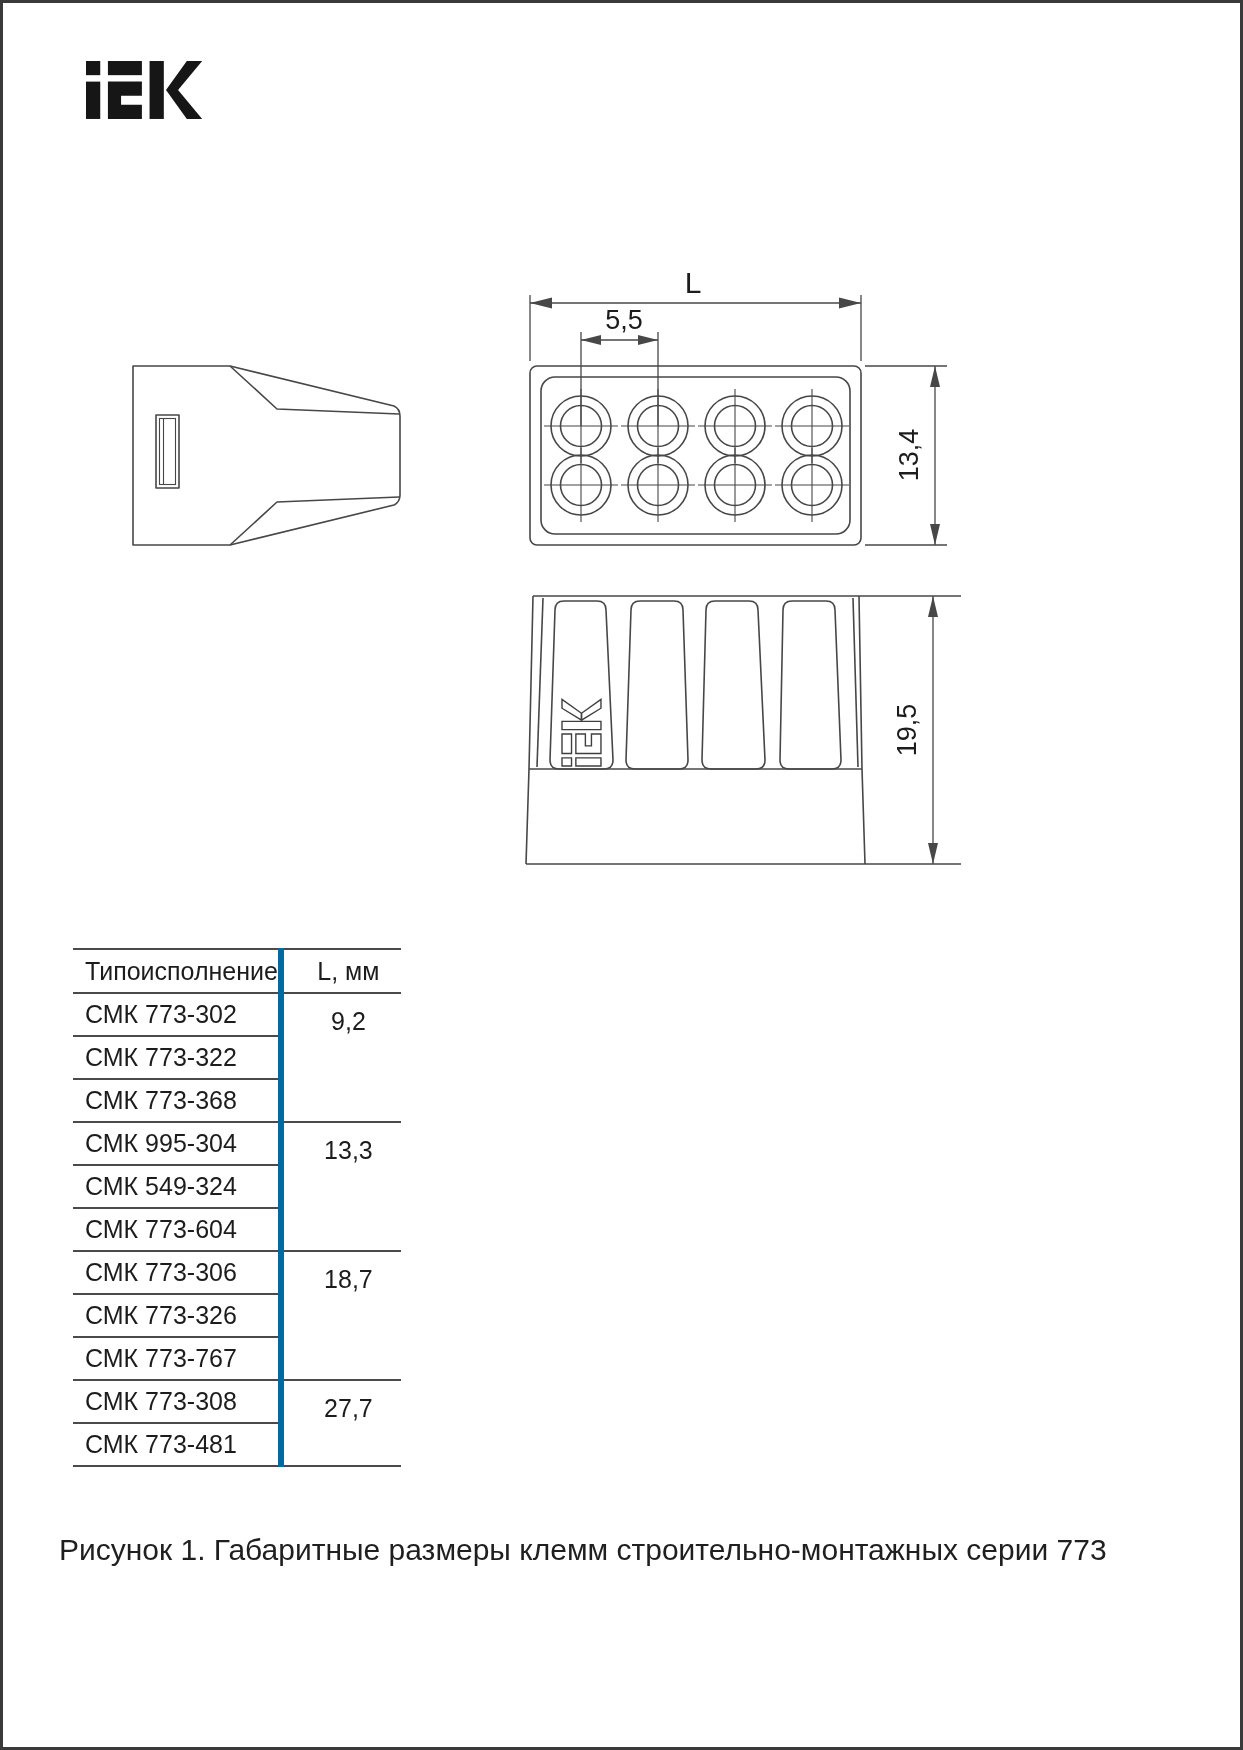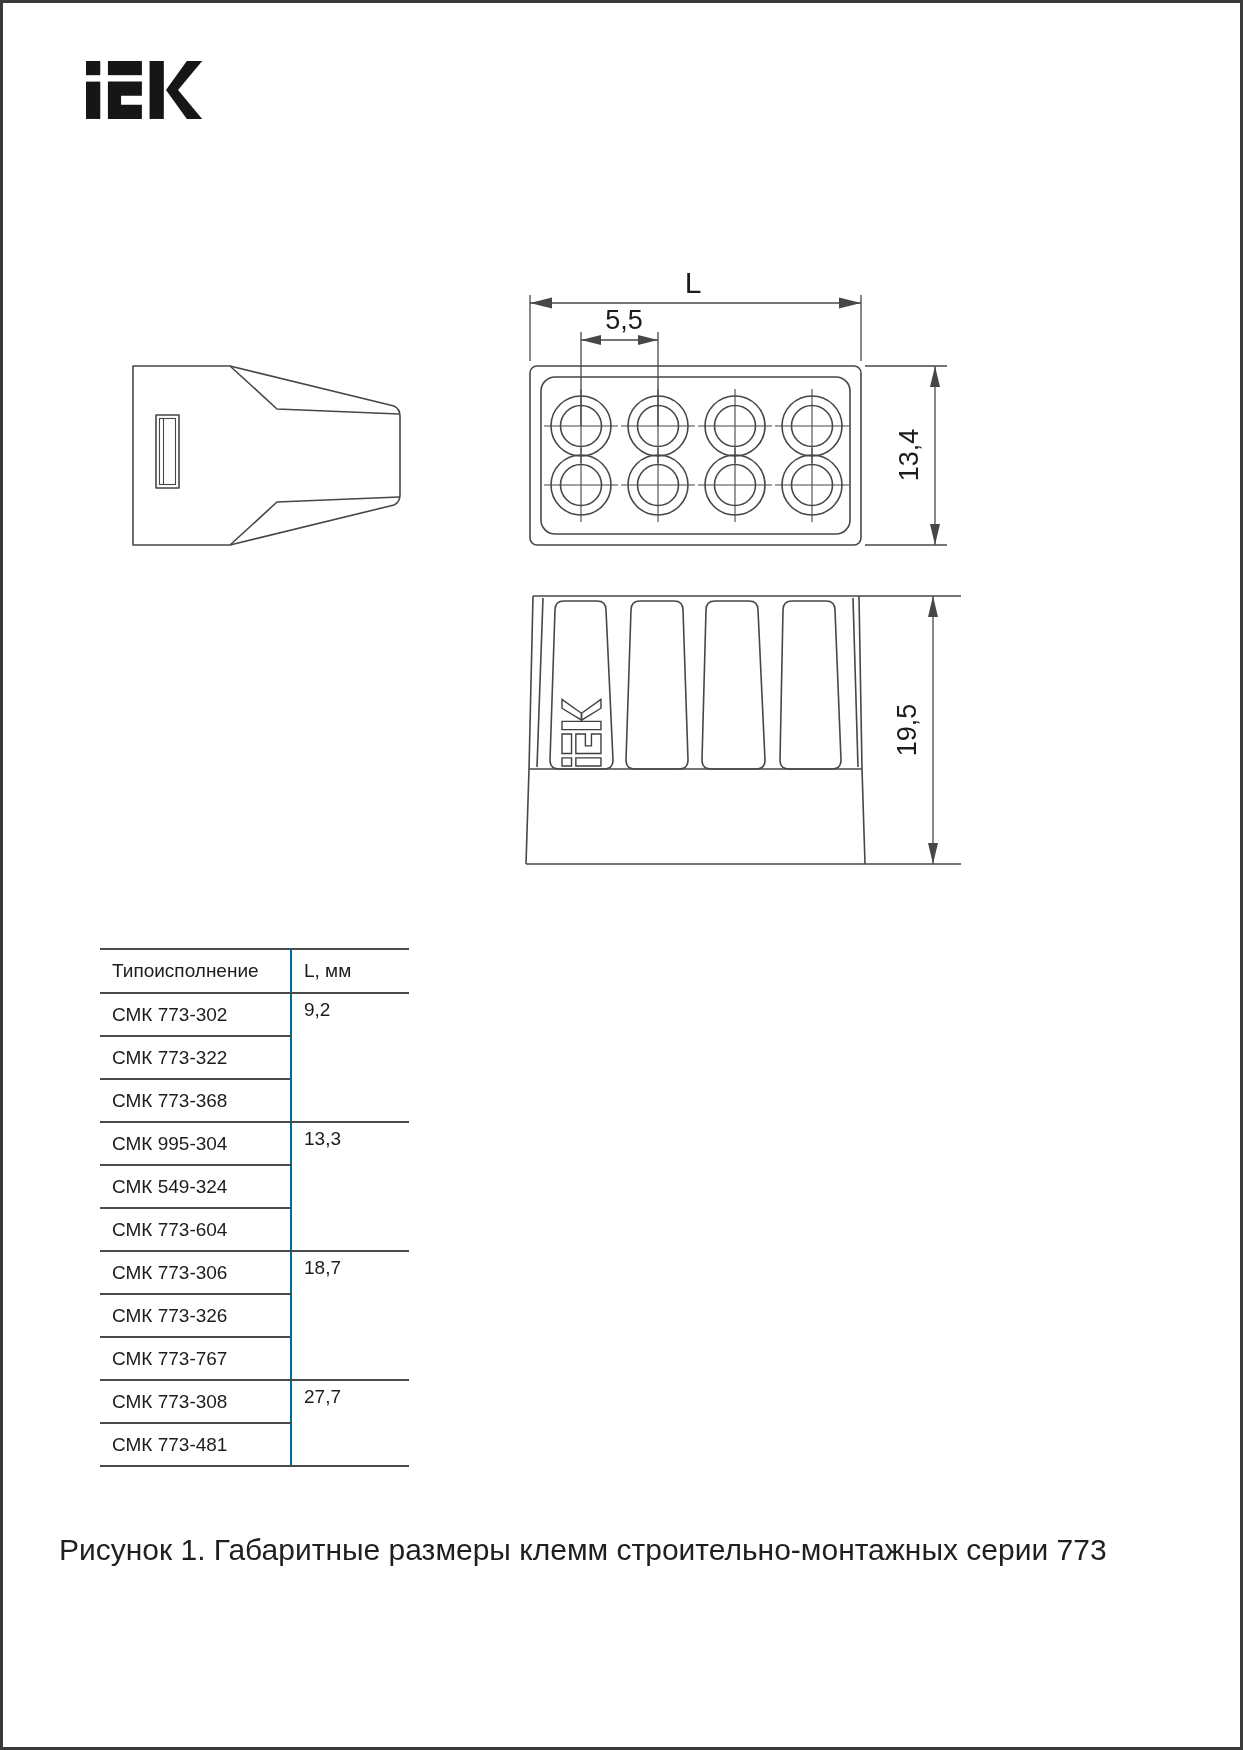--- a/index.html
+++ b/index.html
@@ -15,36 +15,36 @@
   }
   svg { position:absolute; left:0; top:0; }
   .draw  { fill:none; stroke:#474747; stroke-width:1.6; stroke-linejoin:round; }
   .thin  { fill:none; stroke:#474747; stroke-width:1.1; }
   .dim   { fill:none; stroke:#474747; stroke-width:1.3; }
   .arrow { fill:#474747; stroke:none; }
   .dimtext { font-family:"Liberation Sans", sans-serif; font-size:27px; fill:#1c1c1c; }
   .dimtext-big { font-family:"Liberation Sans", sans-serif; font-size:30px; fill:#1c1c1c; }
 
   .spec-table {
-    position:absolute; left:97px; top:945px;
+    position:absolute; left:70px; top:945px;
     border-collapse:collapse;
     font-family:"Liberation Sans", sans-serif;
-    font-size:19px; color:#1c1c1c;
+    font-size:25px; color:#1c1c1c;
     border-top:2px solid #4a4a4a;
   }
   .spec-table th, .spec-table td {
     font-weight:normal; text-align:left;
     padding:0 0 0 12px; height:41px;
     border-bottom:2px solid #4a4a4a;
     white-space:nowrap;
   }
   .spec-table th { height:42px; }
   .spec-table .c1 { width:178px; }
-  .spec-table .c2 { width:105px; border-left:2px solid #0369a1; }
-  .spec-table td.c2 { vertical-align:top; padding-top:5px; height:auto; }
+  .spec-table .c2 { width:105px; border-left:6px solid #0369a1;text-align:center; }
+  .spec-table td.c2 { vertical-align:top; padding-top:13px; height:auto; }
 
   .caption {
     position:absolute; left:56px; top:1530px;
     font-size:30px; color:#1f1f1f; white-space:nowrap;
   }
 </style>
 </head>
 <body>
 
 <div class="page">

